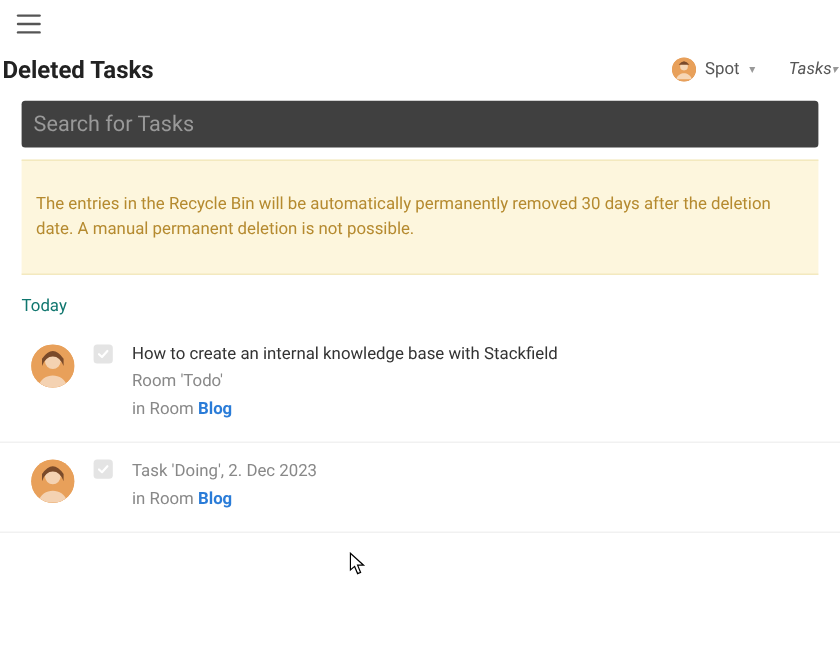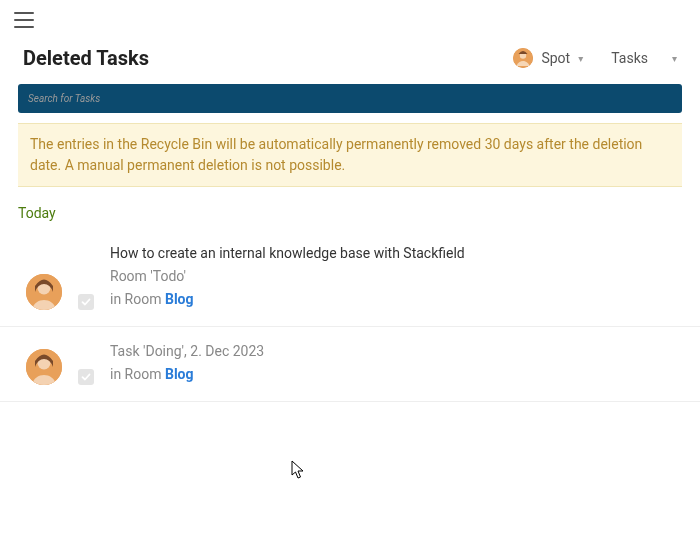--- a/index.html
+++ b/index.html
@@ -24,21 +24,21 @@
     }
     .hamburger span {
       height: 2px;
       background: #555;
       border-radius: 1px;
     }
     .header {
       display: flex;
       align-items: center;
       justify-content: space-between;
-      padding: 10px 23px 8px;
+      padding: 10px 2px 8px;
     }
     .page-title {
       font-size: 20px;
       font-weight: 700;
       color: #222;
     }
     .header-right {
       display: flex;
       align-items: center;
       gap: 28px;
@@ -62,51 +62,51 @@
       overflow: hidden;
     }
     .user-avatar-small svg { width: 100%; height: 100%; }
     .caret {
       font-size: 10px;
       color: #999;
     }
     .type-selector {
       display: flex;
       align-items: center;
-      gap: 24px;
+      gap: 0;
       cursor: pointer;
+      font-style: italic;
     }
     .search-box {
       margin: 6px 18px;
-      background: #0c4a6e;
+      background: #404040;
       border-radius: 3px;
       padding: 9px 10px;
-      font-size: 10px;
+      font-size: 18px;
       color: #999;
       cursor: text;
-      font-style: italic;
     }
     .notice {
       margin: 10px 18px;
       background: #fdf6dd;
       border-top: 1px solid #f0e5b6;
       border-bottom: 1px solid #f0e5b6;
-      padding: 10px 12px;
+      padding: 26px 12px;
       color: #b58a2f;
       font-size: 14px;
       line-height: 1.5;
     }
     .section-label {
       margin: 18px 18px 10px;
-      color: #4d7c0f;
+      color: #0f766e;
       font-size: 14px;
     }
     .task-item {
       display: flex;
-      align-items: flex-end;
+      align-items: flex-start;
       padding: 12px 18px 16px 26px;
       gap: 16px;
       border-bottom: 1px solid #eee;
     }
     .avatar {
       width: 36px;
       height: 36px;
       border-radius: 50%;
       background: #e8a05a;
       flex-shrink: 0;

